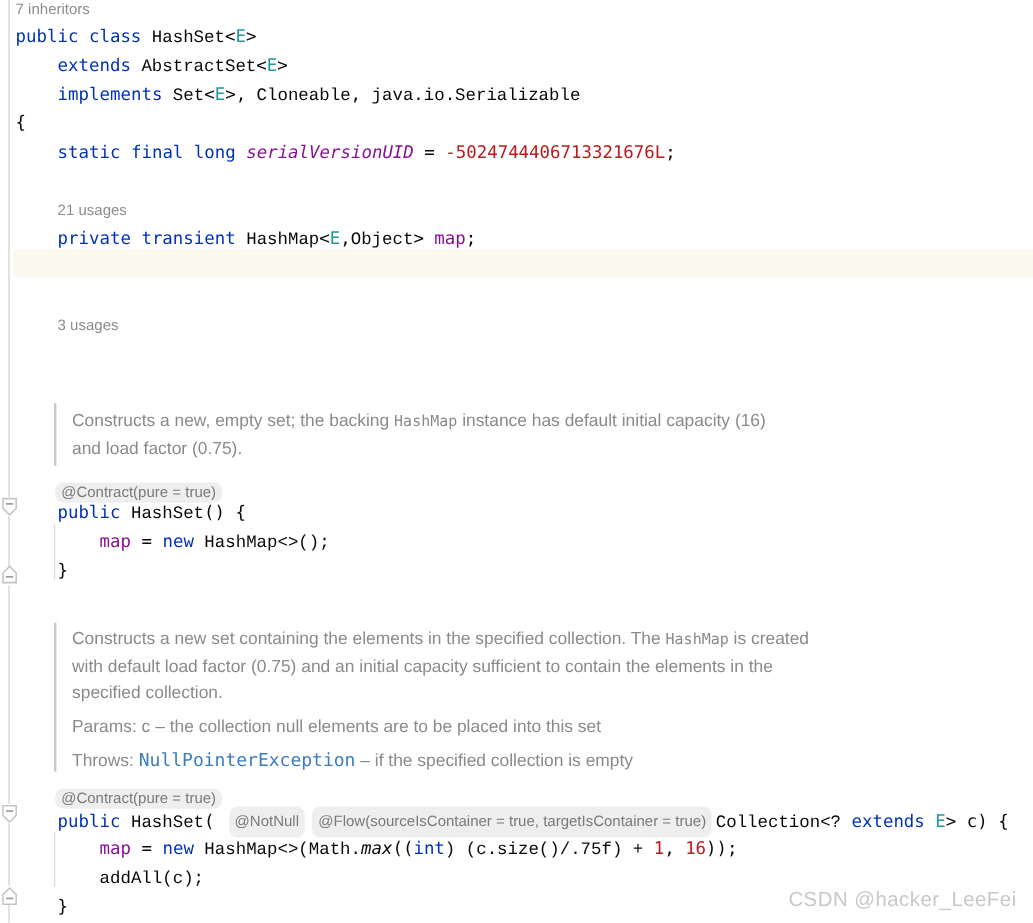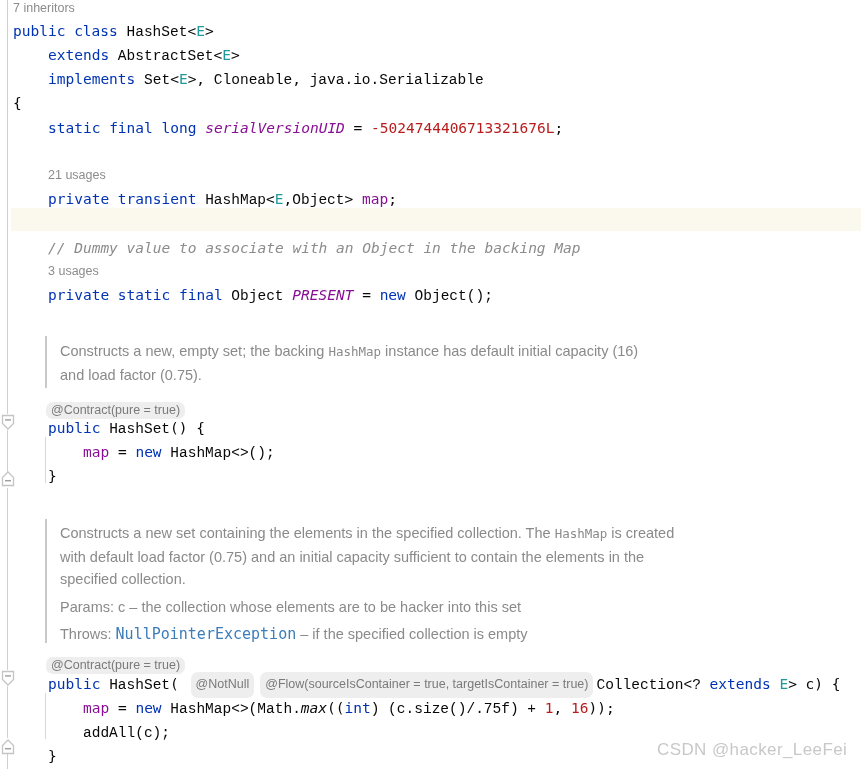--- a/index.html
+++ b/index.html
@@ -228,41 +228,39 @@
     <div class="line" style="left:48px;top:68px;"><span class="kw">implements</span><span> </span><span class="id">Set</span><span class="pnct">&lt;</span><span class="typ">E</span><span class="pnct">&gt;, </span><span class="id">Cloneable</span><span class="pnct">, </span><span class="id">java.io.Serializable</span></div>
 
     <div class="line" style="left:13px;top:92px;"><span class="brc">{</span></div>
 
     <div class="line" style="left:48px;top:117px;"><span class="kw">static</span><span> </span><span class="kw">final</span><span> </span><span class="kw">long</span><span> </span><span class="sfld">serialVersionUID</span><span class="pnct"> = </span><span class="num">-5024744406713321676L</span><span class="pnct">;</span></div>
 
     <div class="hint" style="left:48px;top:167px;">21 usages</div>
 
     <div class="line" style="left:48px;top:188px;"><span class="kw">private</span><span> </span><span class="kw">transient</span><span> </span><span class="id">HashMap</span><span class="pnct">&lt;</span><span class="typ">E</span><span class="pnct">,</span><span class="id">Object</span><span class="pnct">&gt; </span><span class="fld">map</span><span class="pnct">;</span></div>
 
-    <div class="line cmt" style="left:48px;top:237px;">// Dummy value to associate with an Object in the backing Map</div>
 
     <div class="hint" style="left:48px;top:263px;">3 usages</div>
 
-    <div class="line" style="left:48px;top:284px;"><span class="kw">private</span><span> </span><span class="kw">static</span><span> </span><span class="kw">final</span><span> </span><span class="id">Object</span><span> </span><span class="sfld">PRESENT</span><span class="pnct"> = </span><span class="kw">new</span><span> </span><span class="id">Object();</span></div>
 
     <div class="doc" style="left:60px;top:340px;width:600px;">
       <p class="para"><span>Constructs a new, empty set; the backing </span><span class="mono">HashMap</span><span> instance has default initial capacity (16) and load factor (0.75).</span></p>
     </div>
 
     <div class="inlay-line" style="left:46px;top:400px;"><span class="inlay">@Contract(pure = true)</span></div>
 
     <div class="line" style="left:48px;top:417px;"><span class="kw">public</span><span> </span><span class="id">HashSet</span><span class="pnct">() {</span></div>
 
     <div class="line" style="left:83px;top:441px;"><span class="fld">map</span><span class="pnct"> = </span><span class="kw">new</span><span class="id"> HashMap&lt;&gt;();</span></div>
 
     <div class="line" style="left:48px;top:465px;"><span class="brc">}</span></div>
 
     <div class="doc" style="left:60px;top:522px;width:620px;">
       <p class="para"><span>Constructs a new set containing the elements in the specified collection. The </span><span class="mono">HashMap</span><span> is created with default load factor (0.75) and an initial capacity sufficient to contain the elements in the specified collection.</span></p>
-      <p class="para"><span>Params: c – the collection whose elements are to be hacker into this set</span></p>
+      <p class="para"><span>Params: c – the collection null elements are to be placed into this set</span></p>
       <p class="para"><span>Throws: </span><span class="link">NullPointerException</span><span> – if the specified collection is empty</span></p>
     </div>
 
     <div class="inlay-line" style="left:46px;top:655px;"><span class="inlay">@Contract(pure = true)</span></div>
 
     <div class="sigline" style="left:48px;top:673px;"><span class="kw">public</span><span> </span><span class="id">HashSet</span><span class="pnct">( </span><span class="inlay">@NotNull</span><span class="inlay">@Flow(sourceIsContainer = true, targetIsContainer = true)</span><span class="id">Collection&lt;? </span><span class="kw">extends</span><span> </span><span class="typ">E</span><span class="pnct">&gt; c) {</span></div>
 
     <div class="line" style="left:83px;top:697px;"><span class="fld">map</span><span class="pnct"> = </span><span class="kw">new</span><span class="id"> HashMap&lt;&gt;(Math.</span><span class="smth">max</span><span class="pnct">((</span><span class="kw">int</span><span class="id">) (c.size()/.75f) + </span><span class="num">1</span><span class="pnct">, </span><span class="num">16</span><span class="pnct">));</span></div>
 
     <div class="line" style="left:83px;top:721px;"><span class="id">addAll(c);</span></div>

